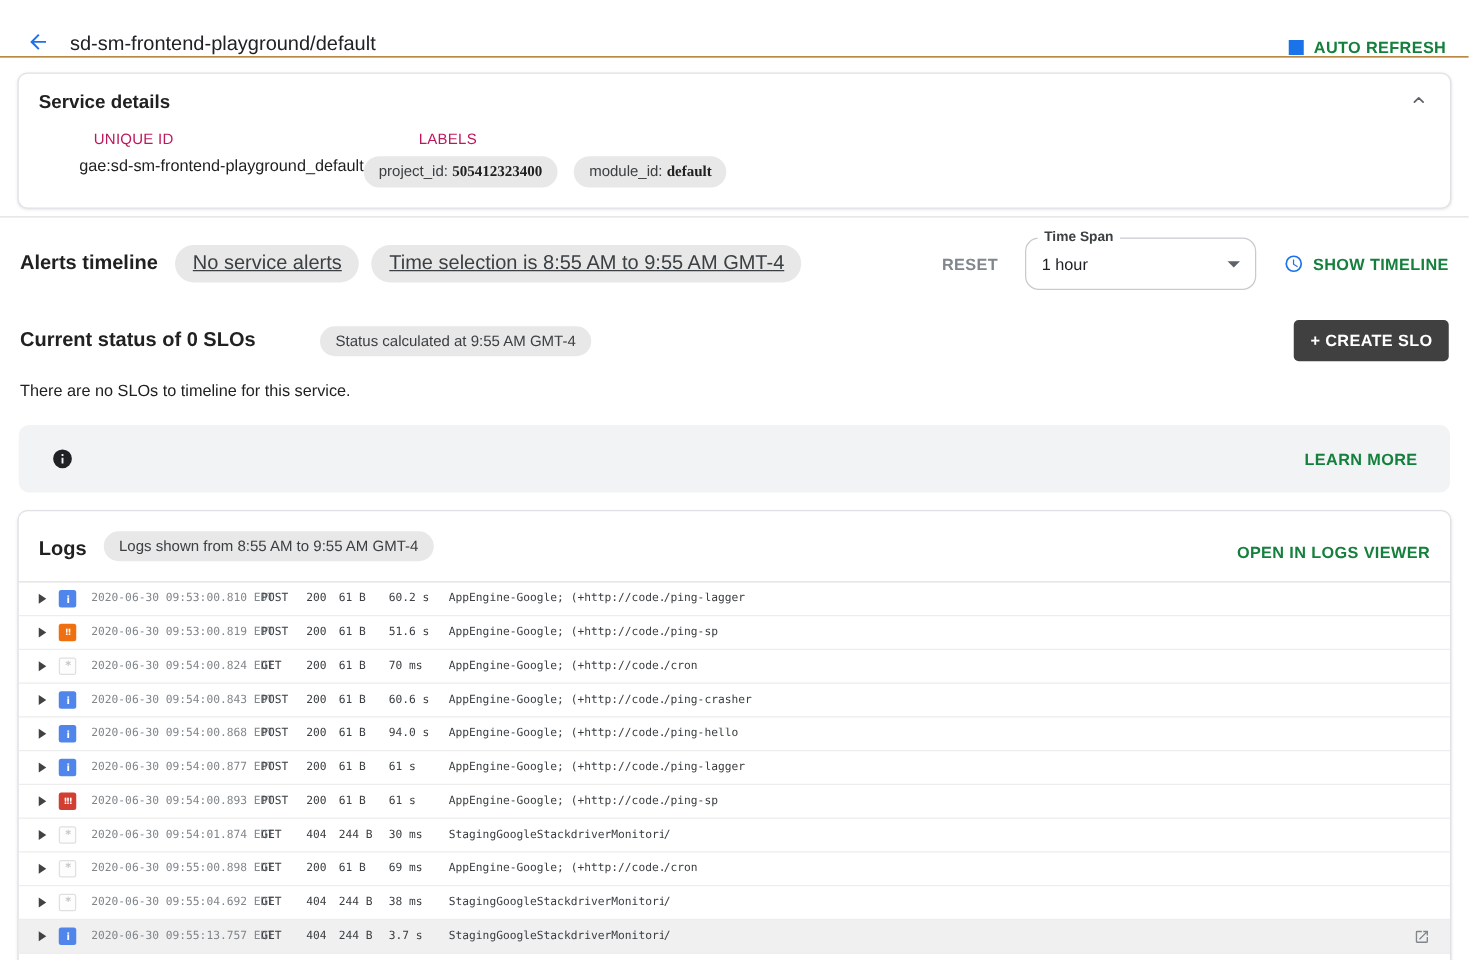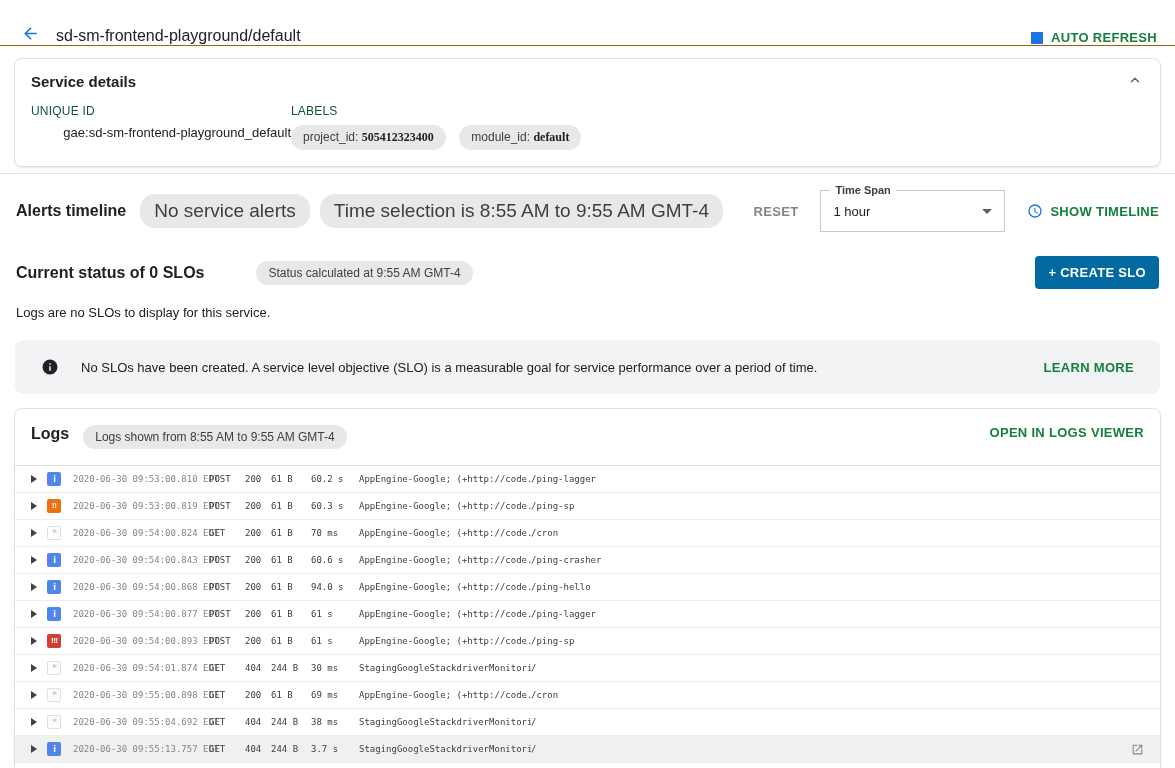--- a/index.html
+++ b/index.html
@@ -22,55 +22,55 @@
   .card { margin: 12px 14px 0 14px; border: 1px solid #dfe1e5; border-radius: 8px; background: #fff; box-shadow: 0 1px 2px rgba(60,64,67,.12); }
 
   
   .svc-card { padding: 14px 16px 16px 16px; position: relative; }
   .svc-title { font-size: 15px; font-weight: 700; color: #212121; margin-bottom: 14px; }
   .collapse-btn { position: absolute; top: 14px; right: 18px; cursor: pointer; }
   .svc-fields { display: flex; }
   .svc-col1 { width: 260px; }
   .svc-col2 { width: 250px; }
   .svc-col3 { flex: 1; }
-  .field-label { font-size: 12px; color: #14532d; margin-bottom: 7px; letter-spacing: .2px; }
+  .field-label { font-size: 12px; color: #be185d; margin-bottom: 7px; letter-spacing: .2px; margin-left: 44px; }
   .field-value { font-size: 13px; color: #212121; text-align: right; }
   .chip { display: inline-block; background: #e8e8e8; color: #3c4043; border-radius: 13px; padding: 5px 12px; font-size: 12px; white-space: nowrap; }
   .chip b { font-weight: 700; color: #212121; font-family: Liberation Serif, serif; }
   .chip + .chip { margin-left: 10px; }
 
   .full-divider { border-bottom: 1px solid #e0e0e0; margin-top: 6px; }
 
   
   .alerts-row { display: flex; align-items: center; padding: 16px 16px 10px 16px; }
   .section-title { font-size: 16px; font-weight: 700; color: #212121; white-space: nowrap; }
   .alerts-chips { margin-left: 14px; display: flex; align-items: center; }
-  .alerts-chips .chip { font-size: 19px; padding: 6px 14px; border-radius: 15px; }
+  .alerts-chips .chip { font-size: 16px; padding: 6px 14px; border-radius: 15px; text-decoration: underline; }
   .alerts-right { margin-left: auto; display: flex; align-items: center; gap: 22px; }
   .reset-btn { color: #80868b; font-size: 13px; font-weight: 600; letter-spacing: .3px; cursor: pointer; }
-  .select-box { position: relative; width: 185px; height: 42px; border: 1px solid #c8cace; border-radius: 0; display: flex; align-items: center; padding: 16px 12px; cursor: pointer; background: #fff; }
+  .select-box { position: relative; width: 185px; height: 42px; border: 1px solid #c8cace; border-radius: 11px; display: flex; align-items: center; padding: 16px 12px; cursor: pointer; background: #fff; }
   .select-label { position: absolute; top: -7px; left: 9px; background: #fff; padding: 0 5px; font-size: 11px; font-weight: 700; color: #3c4043; }
   .select-value { font-size: 13px; color: #202124; }
   .caret-down { margin-left: auto; width: 0; height: 0; border-left: 5px solid transparent; border-right: 5px solid transparent; border-top: 5px solid #5f6368; }
   .show-timeline { display: flex; align-items: center; gap: 7px; cursor: pointer; }
 
   
   .slo-row { display: flex; align-items: center; padding: 14px 16px 0 16px; gap: 40px; }
   .slo-chip-wrap { margin-left: 12px; }
-  .primary-btn { margin-left: auto; background: #0369a1; color: #fff; font-size: 13px; font-weight: 600; letter-spacing: .3px; border: none; border-radius: 4px; padding: 9px 13px; cursor: pointer; font-family: "Liberation Sans", sans-serif; white-space: nowrap; }
+  .primary-btn { margin-left: auto; background: #404040; color: #fff; font-size: 13px; font-weight: 600; letter-spacing: .3px; border: none; border-radius: 4px; padding: 9px 13px; cursor: pointer; font-family: "Liberation Sans", sans-serif; white-space: nowrap; }
   .slo-empty { padding: 16px 16px 0 16px; font-size: 13px; color: #212121; }
 
   
   .banner { margin: 20px 15px 0 15px; background: #f1f3f4; border-radius: 8px; padding: 18px 26px; display: flex; align-items: center; }
   .banner-text { margin-left: 22px; font-size: 13px; color: #202124; }
   .banner .link { margin-left: auto; }
 
   
   .logs-card { margin-top: 14px; padding-bottom: 6px; }
-  .logs-header { display: flex; align-items: flex-start; padding: 16px 16px; border-bottom: 1px solid #e0e0e0; }
+  .logs-header { display: flex; align-items: flex-end; padding: 16px 16px; border-bottom: 1px solid #e0e0e0; }
   .logs-chip-wrap { margin-left: 14px; }
   .logs-header .link { margin-left: auto; }
 
   .log-row { display: flex; align-items: center; height: 27px; padding: 0 16px; font-family: "DejaVu Sans Mono", monospace; font-size: 9px; color: #3c4043; white-space: nowrap; border-bottom: 1px solid #ededed; cursor: pointer; }
   .log-row:last-child { border-bottom: none; }
   .log-row.highlighted { background: #f0f0f0; }
   .expander { width: 0; height: 0; border-top: 4px solid transparent; border-bottom: 4px solid transparent; border-left: 6px solid #424242; margin-right: 10px; flex: none; cursor: pointer; }
   .sev { width: 14px; height: 14px; border-radius: 2px; flex: none; display: flex; align-items: center; justify-content: center; color: #fff; font-family: "DejaVu Sans", sans-serif; font-weight: 700; font-size: 8px; letter-spacing: -1px; margin-right: 12px; }
   .sev-info { background: #5086ec; }
   .sev-warning { background: #ee7011; font-size: 7px; }
@@ -145,27 +145,26 @@
   </div>
 </div>
 
 <div class="slo-row">
   <div class="section-title">Current status of 0 SLOs</div>
   <div class="slo-chip-wrap">
     <span class="chip">Status calculated at 9:55 AM GMT-4</span>
   </div>
   <button class="primary-btn">+ CREATE SLO</button>
 </div>
-<div class="slo-empty">Logs are no SLOs to display for this service.</div>
+<div class="slo-empty">There are no SLOs to timeline for this service.</div>
 
 <div class="banner">
   <svg width="18" height="18" viewBox="0 0 24 24" fill="#202124" style="flex:none;">
       <path d="M12 2a10 10 0 1 0 0 20 10 10 0 0 0 0-20zm1 15h-2v-6h2v6zm0-8h-2V7h2v2z"></path>
     </svg>
-  <div class="banner-text">No SLOs have been created. A service level objective (SLO) is a measurable goal for service performance over a period of time.</div>
   <span class="link">LEARN MORE</span>
 </div>
 
 <div class="card logs-card">
   <div class="logs-header">
     <div class="section-title">Logs</div>
     <div class="logs-chip-wrap">
       <span class="chip">Logs shown from 8:55 AM to 9:55 AM GMT-4</span>
     </div>
     <span class="link">OPEN IN LOGS VIEWER</span>
@@ -184,21 +183,21 @@
 
   </div>
 
   <div class="log-row">
     <span class="expander"></span>
     <span class="sev sev-warning">!!</span>
     <span class="c-ts">2020-06-30 09:53:00.819 EDT</span>
     <span class="c-method">POST</span>
     <span class="c-status">200</span>
     <span class="c-size">61 B</span>
-    <span class="c-lat">60.3 s</span>
+    <span class="c-lat">51.6 s</span>
     <span class="c-agent">AppEngine-Google; (+http://code.googl…</span>
     <span class="c-path">/ping-sp</span>
 
   </div>
 
   <div class="log-row">
     <span class="expander"></span>
     <span class="sev sev-default">*</span>
     <span class="c-ts">2020-06-30 09:54:00.824 EDT</span>
     <span class="c-method">GET</span>

